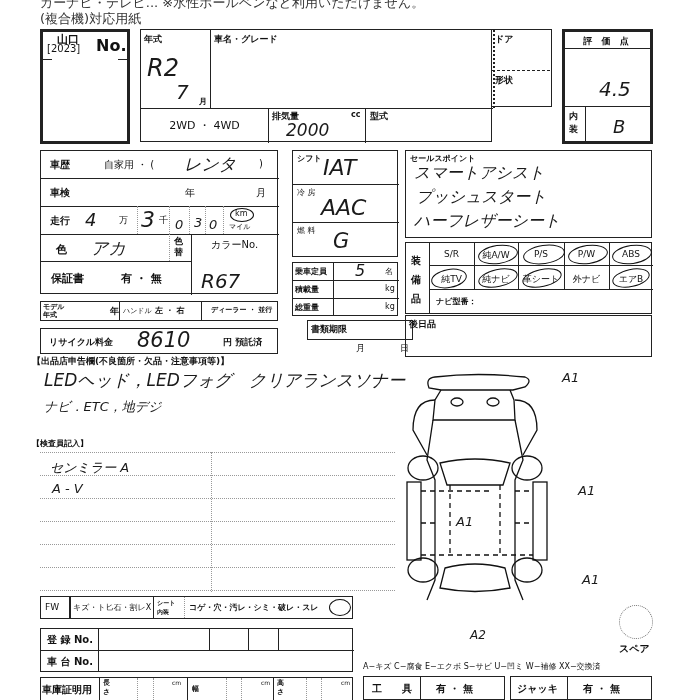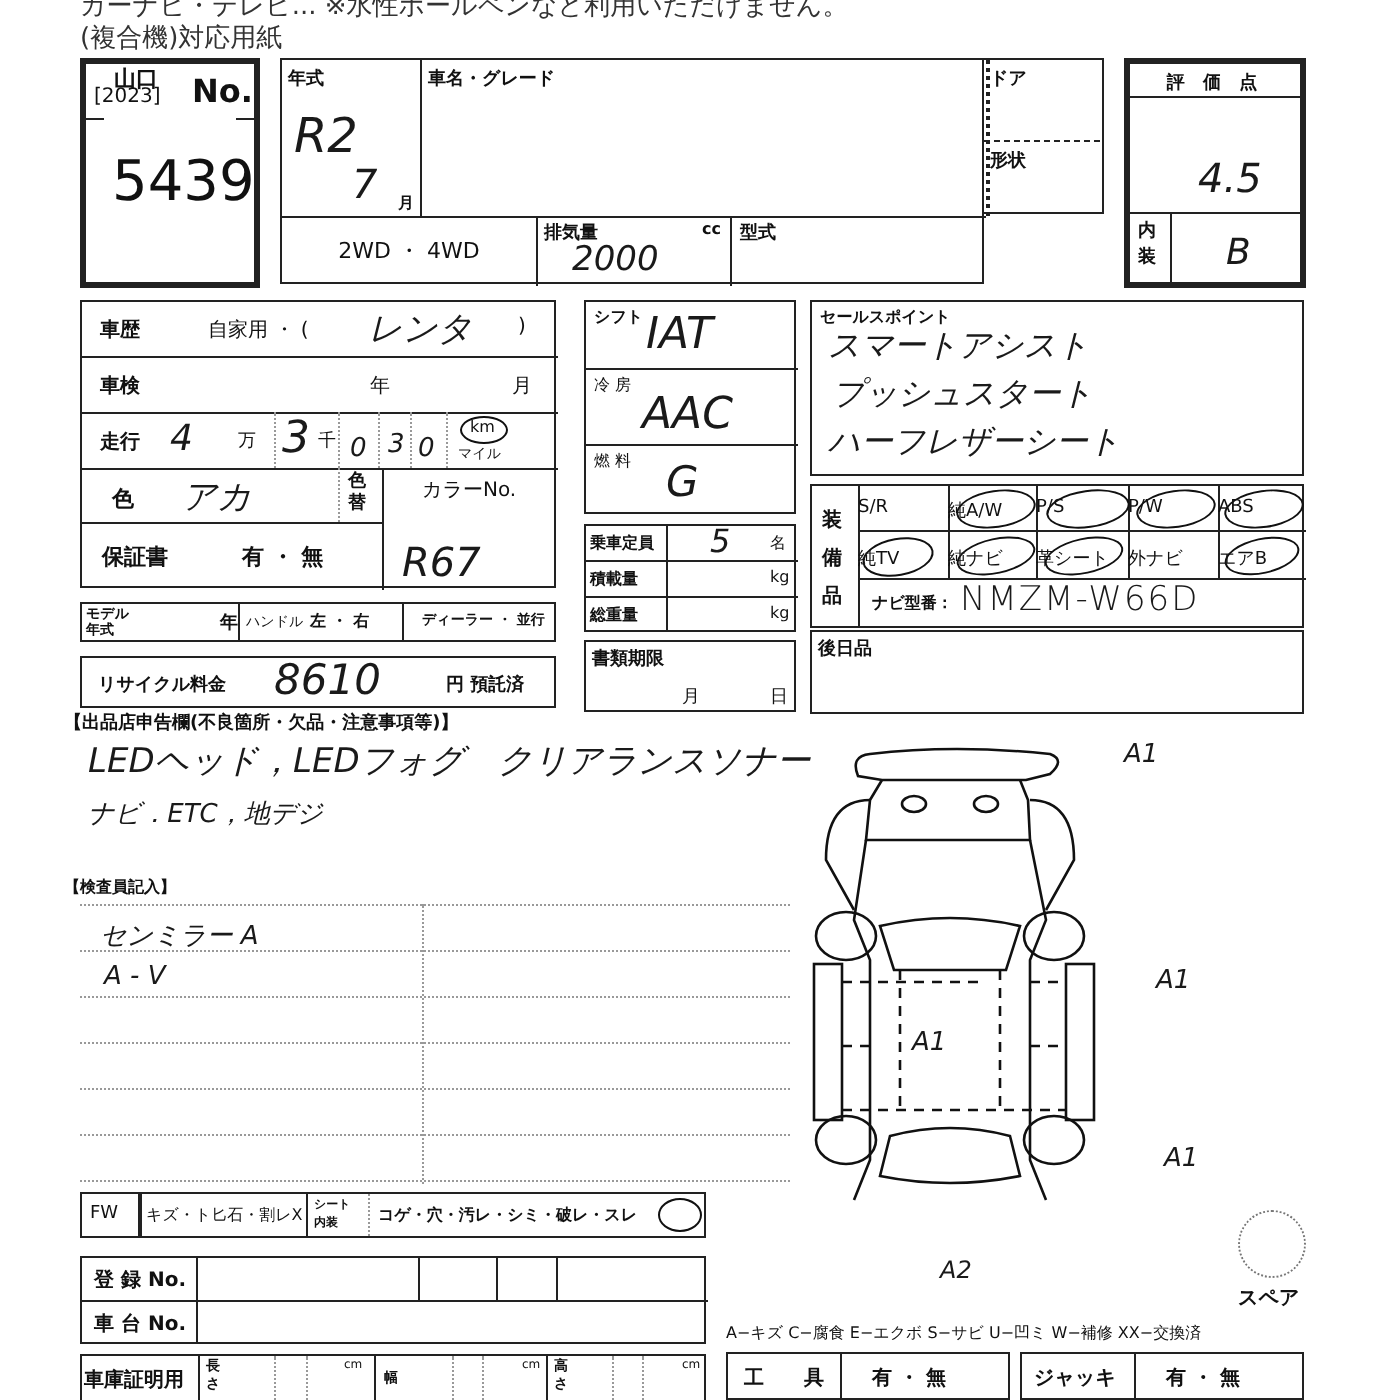--- a/index.html
+++ b/index.html
@@ -5,36 +5,35 @@
 *{box-sizing:border-box;margin:0;padding:0}
 body{width:700px;height:700px;background:#fff;position:relative;overflow:hidden;font-family:"DejaVu Sans",sans-serif;color:#111}
 .abs{position:absolute}
 .box{position:absolute;border:1.5px solid #222}
 .lbl{position:absolute;font-size:9px;font-weight:bold;color:#111;white-space:nowrap}
 .hw{position:absolute;font-family:"DejaVu Sans",sans-serif;font-style:italic;color:#1a1a1a;white-space:nowrap;font-weight:300}
 .hl{position:absolute;border-top:1px solid #222}
 .vl{position:absolute;border-left:1px solid #222}
 .dl{position:absolute;border-top:1px dotted #999}
 .dv{position:absolute;border-left:1px dotted #999}
-.eq{position:absolute;font-size:9px;}
+.eq{position:absolute;font-size:9px;text-align:center}
 .circ{position:absolute;border:1.3px solid #111;border-radius:50%}
 </style>
 </head>
 <body>
 
 <div class="abs" style="left:40px;top:-6px;font-size:13px;color:#333;white-space:nowrap">カーナビ・テレビ... ※水性ボールペンなど利用いただけません。</div>
 <div class="abs" style="left:40px;top:10px;font-size:13px;color:#333">(複合機)対応用紙</div>
 
 <div class="box" style="left:40px;top:29px;width:90px;height:115px;border-width:3px">
   <div class="abs" style="left:14px;top:0px;font-size:11px;font-weight:bold">山口</div>
   <div class="abs" style="left:4px;top:11px;font-size:10px">[2023]</div>
   <div class="abs" style="left:53px;top:4px;font-size:16px;font-weight:bold">No.</div>
   <div class="hl" style="left:-3px;top:27px;width:12px"></div>
   <div class="hl" style="left:75px;top:27px;width:12px"></div>
-  <div class="abs" style="left:13px;top:42px;font-size:28px">5439</div>
 </div>
 
 <div class="box" style="left:140px;top:29px;width:352px;height:113px">
   <div class="vl" style="left:69px;top:0;height:78px"></div>
   <div class="hl" style="left:0;top:78px;width:352px"></div>
   <div class="vl" style="left:127px;top:78px;height:35px"></div>
   <div class="vl" style="left:224px;top:78px;height:35px"></div>
   <div class="abs" style="left:352px;top:0;height:78px;border-left:2px dotted #222"></div>
   <div class="lbl" style="left:3px;top:3px">年式</div>
   <div class="hw" style="left:6px;top:24px;font-size:24px">R2</div>
@@ -135,21 +134,21 @@
   <div class="vl" style="left:40px;top:0;height:52px"></div>
   <div class="lbl" style="left:2px;top:3px;font-size:8px">乗車定員</div>
   <div class="hw" style="left:62px;top:-2px;font-size:16px">5</div>
   <div class="lbl" style="left:92px;top:3px;font-size:8px;font-weight:normal">名</div>
   <div class="lbl" style="left:2px;top:21px;font-size:8px">積載量</div>
   <div class="lbl" style="left:92px;top:21px;font-size:8px;font-weight:normal">kg</div>
   <div class="lbl" style="left:2px;top:39px;font-size:8px">総重量</div>
   <div class="lbl" style="left:92px;top:39px;font-size:8px;font-weight:normal">kg</div>
 </div>
 
-<div class="box" style="left:292px;top:320px;width:106px;height:36px">
+<div class="box" style="left:307px;top:320px;width:106px;height:20px">
   <div class="lbl" style="left:3px;top:2px">書類期限</div>
   <div class="lbl" style="left:48px;top:21px;font-weight:normal">月</div>
   <div class="lbl" style="left:92px;top:21px;font-weight:normal">日</div>
 </div>
 
 <div class="box" style="left:405px;top:150px;width:247px;height:88px">
   <div class="lbl" style="left:4px;top:2px;font-size:8px">セールスポイント</div>
   <div class="hw" style="left:8px;top:12px;font-size:16px">スマートアシスト</div>
   <div class="hw" style="left:8px;top:60px;font-size:16px">ハーフレザーシート</div>
   <div class="hw" style="left:10px;top:36px;font-size:16px">プッシュスタート</div>
@@ -176,21 +175,20 @@
   <div class="eq" style="left:203px;top:30px;width:44px">エアB</div>
   <div class="circ" style="left:72px;top:2px;width:40px;height:19px;transform:rotate(-8deg)"></div>
   <div class="circ" style="left:117px;top:2px;width:42px;height:19px;transform:rotate(-8deg)"></div>
   <div class="circ" style="left:162px;top:2px;width:40px;height:19px;transform:rotate(-8deg)"></div>
   <div class="circ" style="left:206px;top:2px;width:40px;height:19px;transform:rotate(-8deg)"></div>
   <div class="circ" style="left:25px;top:26px;width:36px;height:19px;transform:rotate(-10deg)"></div>
   <div class="circ" style="left:72px;top:26px;width:40px;height:18px;transform:rotate(-12deg)"></div>
   <div class="circ" style="left:116px;top:26px;width:40px;height:18px;transform:rotate(-12deg)"></div>
   <div class="circ" style="left:206px;top:26px;width:38px;height:18px;transform:rotate(-12deg)"></div>
   <div class="lbl" style="left:30px;top:53px;font-size:8px;font-weight:bold">ナビ型番：</div>
-  <div class="hw" style="left:74px;top:47px;font-size:17px;font-style:normal;letter-spacing:1px">NMZM-W66D</div>
 </div>
 
 <div class="box" style="left:405px;top:315px;width:247px;height:42px">
   <div class="lbl" style="left:3px;top:2px">後日品</div>
 </div>
 
 <div class="lbl" style="left:32px;top:355px;font-size:9px">【出品店申告欄(不良箇所・欠品・注意事項等)】</div>
 <div class="hw" style="left:44px;top:369px;font-size:17px">LEDヘッド，LEDフォグ　クリアランスソナー</div>
 <div class="hw" style="left:44px;top:398px;font-size:13px">ナビ．ETC，地デジ</div>
 

